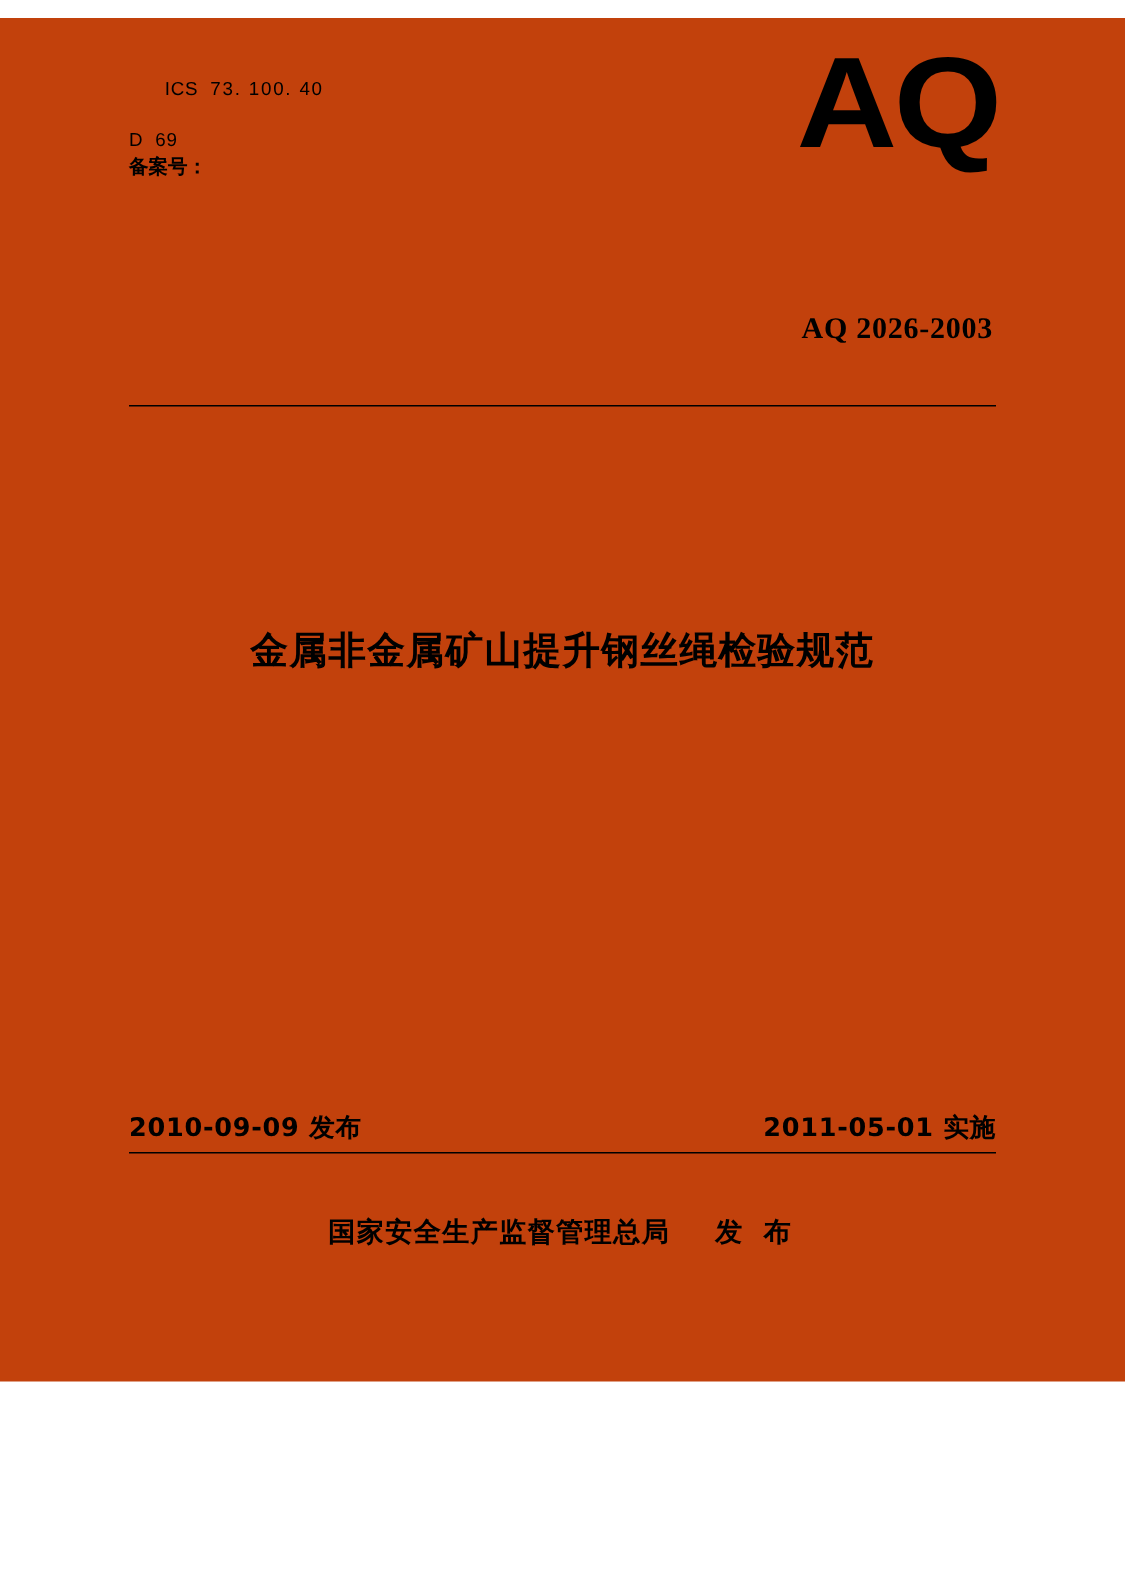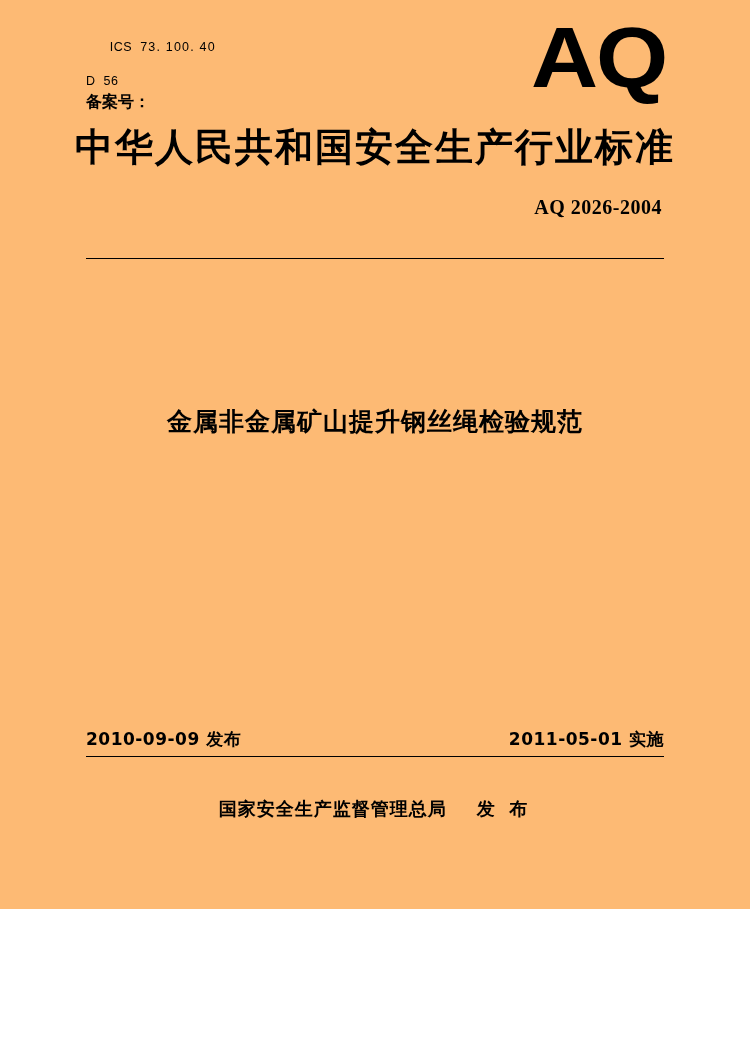--- a/index.html
+++ b/index.html
@@ -11,44 +11,44 @@
     width: 750px;
     height: 1061px;
     position: relative;
     font-family: "Liberation Serif", serif;
     color: #000000;
     overflow: hidden;
   }
 
   .page {
     position: absolute;
-    left: 0; top: 0;
+    left: 0; top: 12px;
     width: 750px;
     height: 909px;
-    background: #fdba74;
+    background: #c2410c;
   }
 
   
   .meta {
     position: absolute;
     left: 86px;
     top: 22px;
     font-family: "Liberation Sans", sans-serif;
     font-size: 12.5px;
     line-height: 1.35;
     letter-spacing: 0.5px;
   }
   .meta .meta-line {
     white-space: pre;
   }
   .meta .meta-icsnum { letter-spacing: 1.2px; }
   .meta .meta-filing {
     font-weight: bold;
     font-family: "DejaVu Sans", sans-serif;
-    font-size: 16px;
+    font-size: 13px;
     letter-spacing: 0px;
     margin-top: 1px;
   }
 
   
   .aq-logo {
     position: absolute;
     right: 84px;
     top: 14px;
     font-family: "Liberation Sans", sans-serif;
@@ -164,29 +164,28 @@
 </style>
 </head>
 <body>
 
 <div class="page">
 
   <div class="meta">
     <div class="meta-line">
       <span>ICS</span><span>&nbsp;&nbsp;</span><span class="meta-icsnum">73. 100. 40</span>
     </div>
-    <div class="meta-line">D  56</div>
+    <div class="meta-line">D  69</div>
     <div class="meta-filing">备案号：</div>
   </div>
 
   <div class="aq-logo">AQ</div>
 
-  <div class="std-title">中华人民共和国安全生产行业标准</div>
 
-  <div class="std-number">AQ 2026-2004</div>
+  <div class="std-number">AQ 2026-2003</div>
 
   <div class="rule-top"></div>
 
   <div class="doc-title-cn">金属非金属矿山提升钢丝绳检验规范</div>
 
   <div class="rule-bottom"></div>
 
   <div class="date-issue">2010-09-09 发布</div>
   <div class="date-effective">2011-05-01 实施</div>
 

